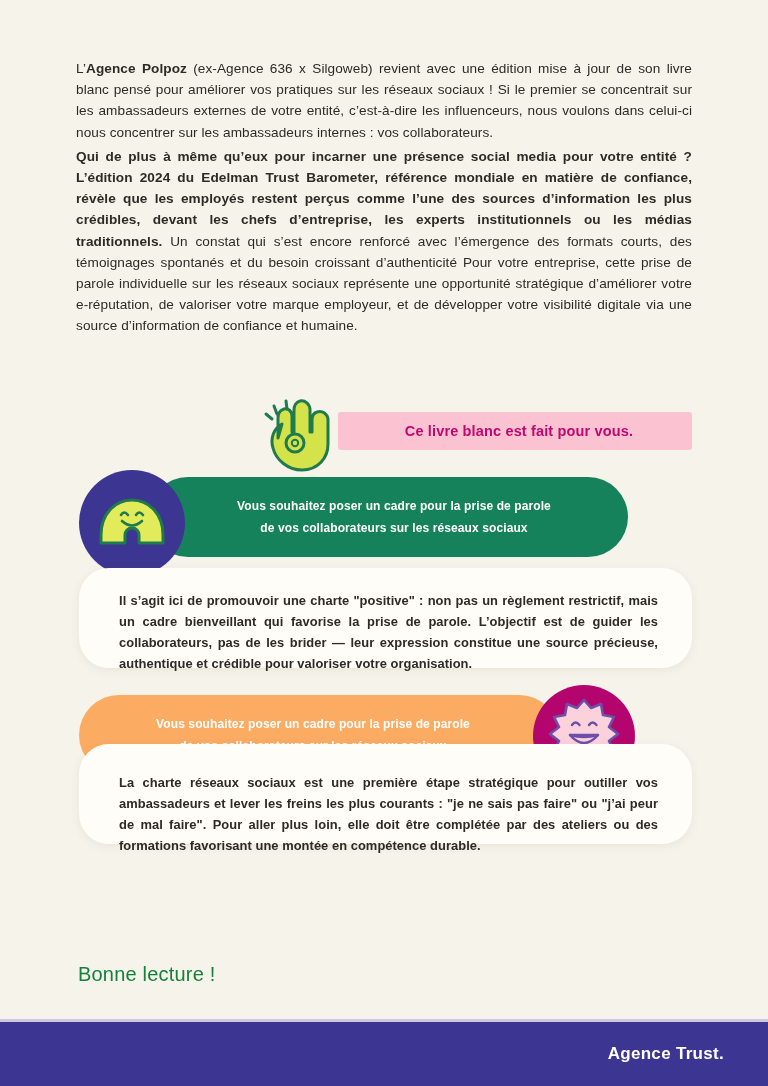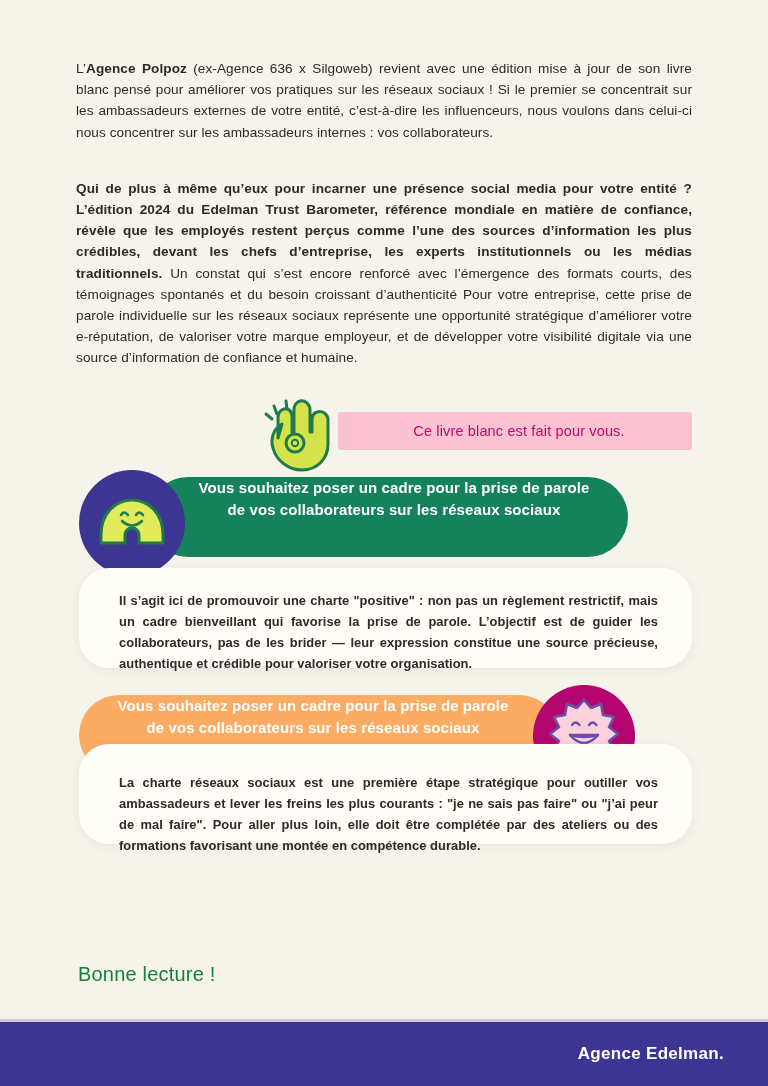--- a/index.html
+++ b/index.html
@@ -33,21 +33,21 @@
   .para {
     font-size: 13.6px;
     line-height: 21.2px;
     text-align: justify;
     text-justify: inter-word;
     margin: 0;
     color: #2e2a26;
     letter-spacing: 0.08px;
   }
   .para + .para {
-    margin-top: 35px;
+    margin-top: 3px;
   }
   .para b, .para .bold {
     font-weight: bold;
   }
 
   
   .highlight-row {
     position: absolute;
     left: 262px;
     top: 412px;
@@ -61,43 +61,43 @@
     width: 354px;
     height: 38px;
     background: #fbc3d2;
     border-radius: 3px;
     display: flex;
     align-items: center;
     justify-content: center;
   }
   .highlight-bar .label {
     font-size: 14.5px;
-    font-weight: normal;
+    font-weight: bold;
     color: #c2066f;
     letter-spacing: 0.15px;
     margin-left: 8px;
   }
   .hand-icon {
     position: absolute;
     left: 0;
     top: -16px;
     width: 88px;
     height: 78px;
   }
 
   .banner {
     position: absolute;
     box-sizing: border-box;
     display: flex;
-    align-items: flex-start;
+    align-items: center;
     justify-content: center;
     text-align: center;
     color: #ffffff;
     font-weight: bold;
-    font-size: 15px;
+    font-size: 12px;
     line-height: 22px;
     letter-spacing: 0.1px;
   }
 
   .banner-green {
     left: 148px;
     top: 477px;
     width: 480px;
     height: 80px;
     background: #16825c;
@@ -284,16 +284,16 @@
     </span>
   </div>
   <div class="white-card card-two">
     <p class="card-text">La charte réseaux sociaux est une première étape stratégique pour outiller vos ambassadeurs et lever les freins les plus courants : "je ne sais pas faire" ou "j’ai peur de mal faire". Pour aller plus loin, elle doit être complétée par des ateliers ou des formations favorisant une montée en compétence durable.</p>
   </div>
 
   <p class="bonne-lecture">Bonne lecture !</p>
 
   <div class="footer-edge"></div>
   <div class="footer">
-    <span class="brand">Agence Edelman.</span>
+    <span class="brand">Agence Trust.</span>
   </div>
 
 </div>
 
 </body></html>

